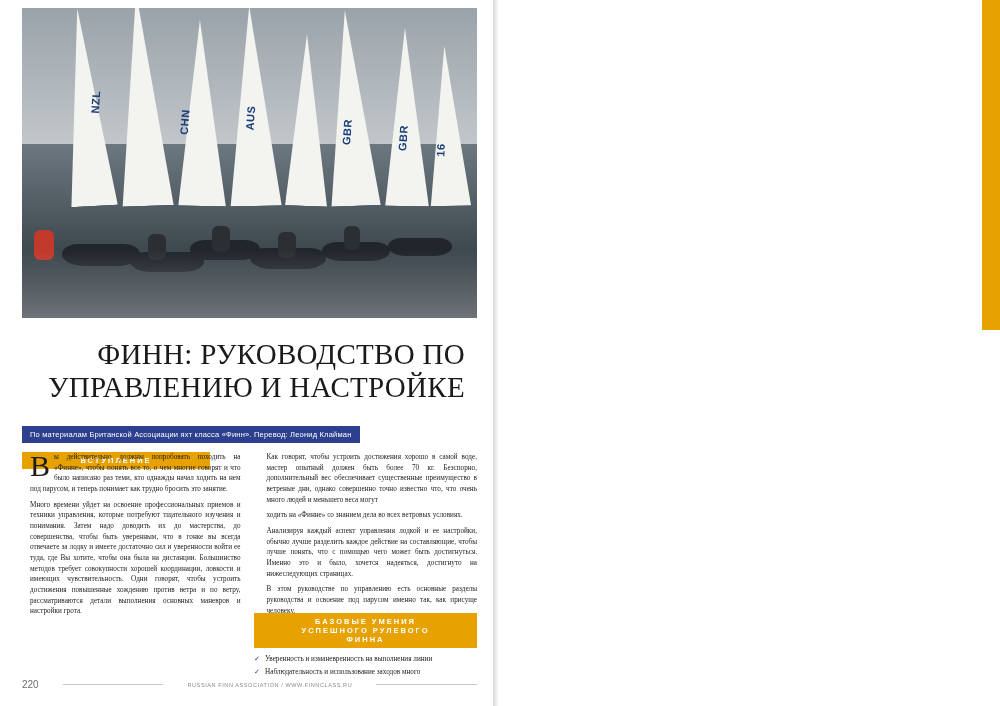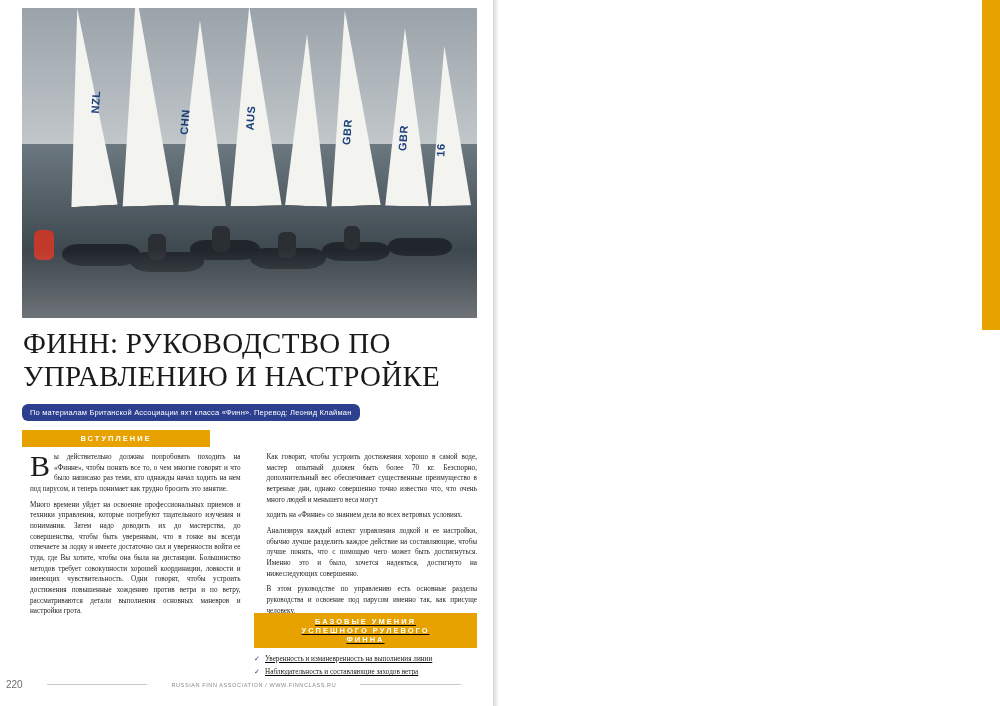--- a/index.html
+++ b/index.html
@@ -28,42 +28,42 @@
   .sail.s6{left:305px;width:56px;height:196px;clip-path:polygon(8% 100%,96% 100%,44% 0);transform:rotate(-2deg);}
   .sail.s7{left:358px;width:52px;height:178px;clip-path:polygon(10% 100%,94% 100%,42% 0);transform:rotate(1deg);}
   .sail.s8{left:404px;width:48px;height:160px;clip-path:polygon(10% 100%,94% 100%,44% 0);transform:rotate(-1deg);}
   .sailcode{position:absolute;font-family:"Liberation Sans",sans-serif;font-weight:bold;
     color:#1b3f7a;font-size:11px;letter-spacing:.5px;}
   .hull{position:absolute;background:#20262b;border-radius:40% 40% 55% 55%/90% 90% 100% 100%;}
   .crew{position:absolute;background:#c0392b;border-radius:3px;}
   .crew.d{background:#2b2f33;}
   .title-block{position:absolute;left:22px;top:326px;width:455px;}
   .title-block h1{
-    margin:1px;font-family:"Liberation Serif",serif;font-weight:normal;
-    font-size:29px;line-height:1.13;color:#1a1a1a;letter-spacing:.3px;
+    margin:12px;font-family:"Liberation Serif",serif;font-weight:normal;
+    font-size:29px;line-height:1.13;color:#1a1a1a;letter-spacing:.3px;text-align:right;
   }
   .byline{
     margin-top:10px;background:#2d3f8f;color:#fff;font-family:"Liberation Sans",sans-serif;
-    font-size:7.5px;padding:4px 8px;display:inline-block;letter-spacing:.2px;border-radius:6px;
+    font-size:7.5px;padding:4px 8px;display:inline-block;letter-spacing:.2px;
   }
   .section-bar{
     margin-top:9px;background:#e8a200;color:#fff;font-family:"Liberation Sans",sans-serif;
     font-size:7.5px;font-weight:bold;letter-spacing:2px;padding:4px 28px;
     display:block;width:188px;box-sizing:border-box;text-align:center;
   }
   .lcols{position:absolute;left:22px;top:452px;width:455px;height:200px;
     column-count:2;column-gap:18px;}
   .lcols p{margin:0 0 5px 8px;font-size:7.2px;line-height:1.48;text-align:justify;color:#1c1c1c;}
   .dropcap::first-letter{
     float:left;font-size:30px;line-height:24px;padding:2px 4px 0 0;font-weight:normal;
   }
   .bullets{margin:6px 0 0 0;padding:0;list-style:none;}
   .bullets li{font-size:7.2px;line-height:1.45;padding-left:11px;position:relative;margin-bottom:3px;color:#1c1c1c;}
   .bullets li:before{content:"✓";position:absolute;left:0;top:0;color:#2d3f8f;font-size:7px;}
-  .page-foot{position:absolute;bottom:16px;left:6px;width:455px;
+  .page-foot{position:absolute;bottom:16px;left:22px;width:455px;
     display:flex;align-items:center;gap:24px;}
   .page-foot .num{font-family:"Liberation Sans",sans-serif;font-size:10px;color:#6d6d6d;}
   .page-foot .rule{flex:1;height:1px;background:#c9c9c9;}
   .page-foot .site{font-family:"Liberation Sans",sans-serif;font-size:5.5px;color:#8a8a8a;letter-spacing:.6px;}
 
   
   .right-page{position:absolute;left:498px;top:0;width:502px;height:706px;background:#fff;}
   .gutter{position:absolute;left:493px;top:0;width:10px;height:706px;
     background:linear-gradient(to right,#d8d8d8,#f2f2f2 40%,#ffffff);}
   .orange-tab{position:absolute;right:0;top:0;width:18px;height:330px;background:#e8a200;}
@@ -115,29 +115,29 @@
       <h1>ФИНН: РУКОВОДСТВО ПО УПРАВЛЕНИЮ И НАСТРОЙКЕ</h1>
       <div class="byline">По материалам Британской Ассоциации яхт класса «Финн». Перевод: Леонид Клайман</div>
       <div class="section-bar">ВСТУПЛЕНИЕ</div>
     </div>
 
     <div class="lcols">
       <p class="dropcap">Вы действительно должны попробовать походить на «Финне», чтобы понять все то, о чем многие говорят и что было написано раз теми, кто однажды начал ходить на нем под парусом, и теперь понимает как трудно бросить это занятие.</p>
       <p>Много времени уйдет на освоение профессиональных приемов и техники управления, которые потребуют тщательного изучения и понимания. Затем надо доводить их до мастерства, до совершенства, чтобы быть уверенным, что в гонке вы всегда отвечаете за лодку и имеете достаточно сил и уверенности войти ее туда, где Вы хотите, чтобы она была на дистанции. Большинство методов требует совокупности хорошей координации, ловкости и имеющих чувствительность. Одни говорят, чтобы устроить достижения повышенные хождению против ветра и по ветру, рассматриваются детали выполнения основных маневров и настройки грота.</p>
       <p>Как говорят, чтобы устроить достижения хорошо в самой воде, мастер опытный должен быть более 70 кг. Безспорно, дополнительный вес обеспечивает существенные преимущество в ветреные дни, однако совершенно точно известно что, что очень много людей и меньшего веса могут</p>
       <p>ходить на «Финне» со знанием дела во всех ветровых условиях.</p>
-      <p>Анализируя каждый аспект управления лодкой и ее настройки, обычно лучше разделить каждое действие на составляющие, чтобы лучше понять, что с помощью чего может быть достигнуться. Именно это и было, хочется надеяться, достигнуто на нижеследующих совершенно.</p>
+      <p>Анализируя каждый аспект управления лодкой и ее настройки, обычно лучше разделить каждое действие на составляющие, чтобы лучше понять, что с помощью чего может быть достигнуться. Именно это и было, хочется надеяться, достигнуто на нижеследующих страницах.</p>
       <p>В этом руководстве по управлению есть основные разделы руководства и освоение под парусом именно так, как присуще человеку.</p>
     </div>
 
-    <div style="position:absolute;left:254px;top:604px;width:223px;text-decoration:underline;">
+    <div style="position:absolute;left:254px;top:604px;width:223px;">
       <div class="section-bar" style="width:223px;background:#e8a200;">БАЗОВЫЕ УМЕНИЯ УСПЕШНОГО РУЛЕВОГО ФИННА</div>
       <ul class="bullets">
         <li>Уверенность и изманевренность на выполнения линии</li>
-        <li>Наблюдательность и составляющие заходов ветра</li>
+        <li>Наблюдательность и использование заходов много</li>
       </ul>
     </div>
 
     <div class="page-foot">
       <span class="num">220</span>
       <span class="rule"></span>
       <span class="site">RUSSIAN FINN ASSOCIATION / WWW.FINNCLASS.RU</span>
       <span class="rule"></span>
     </div>
   </div>

